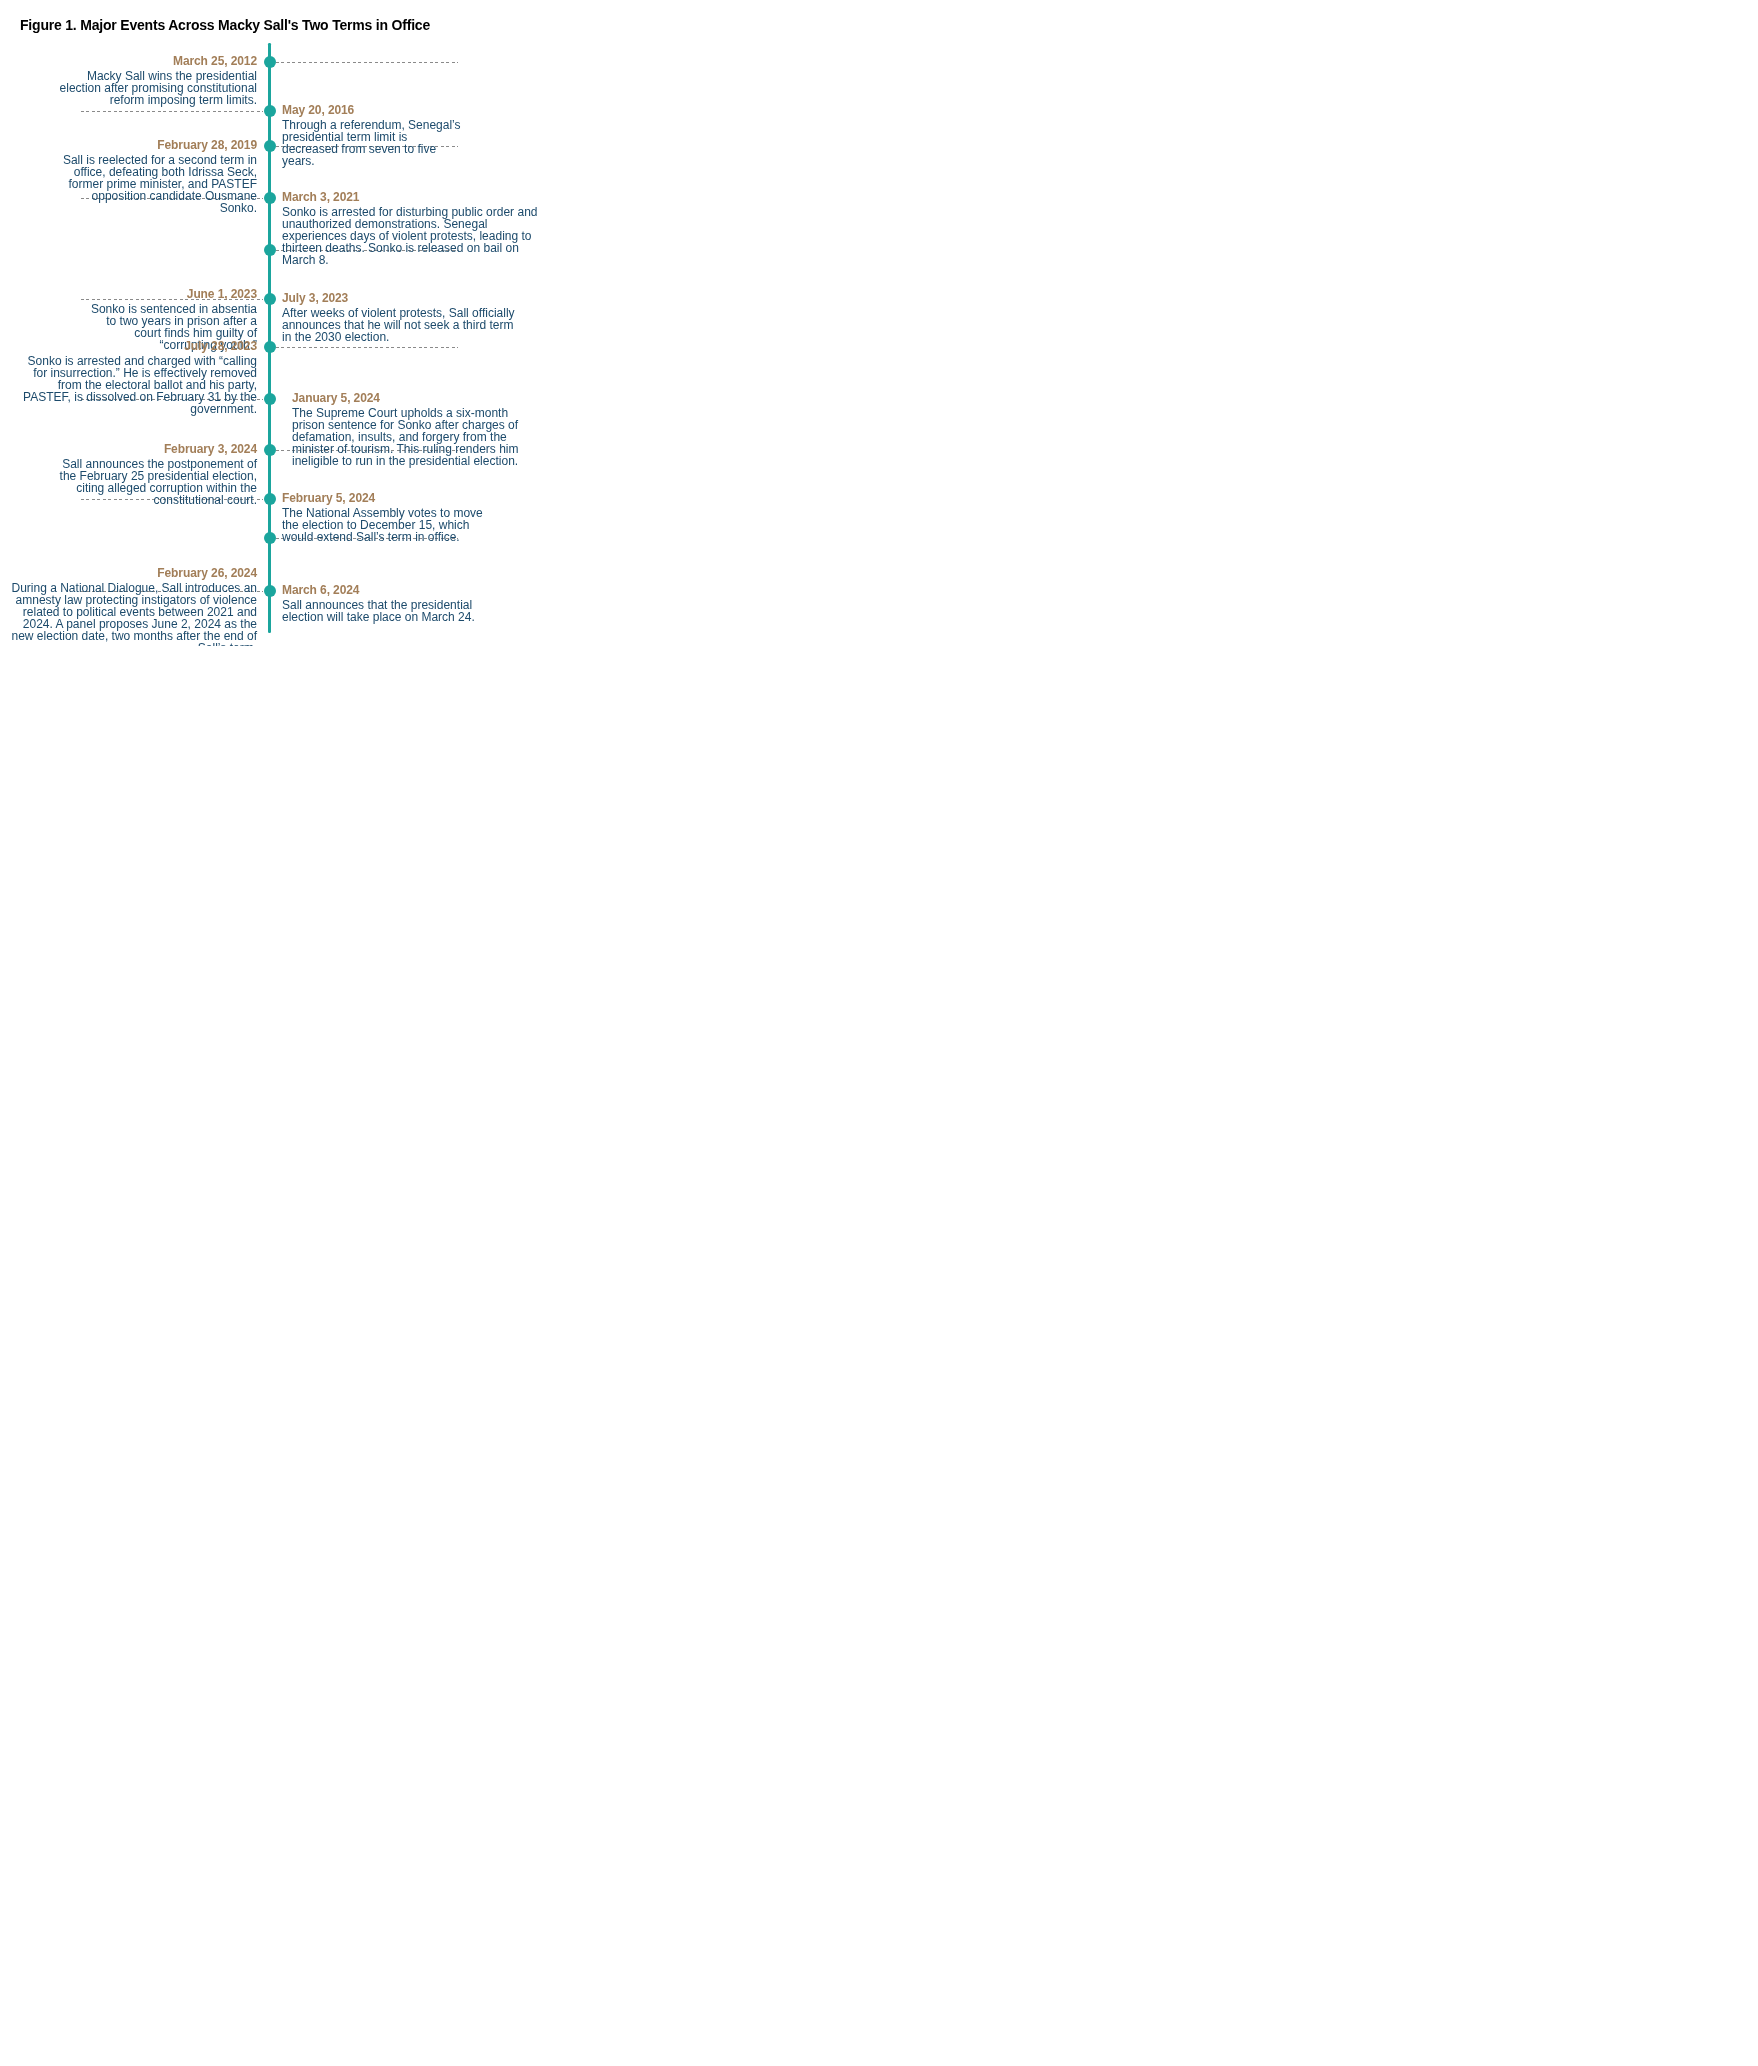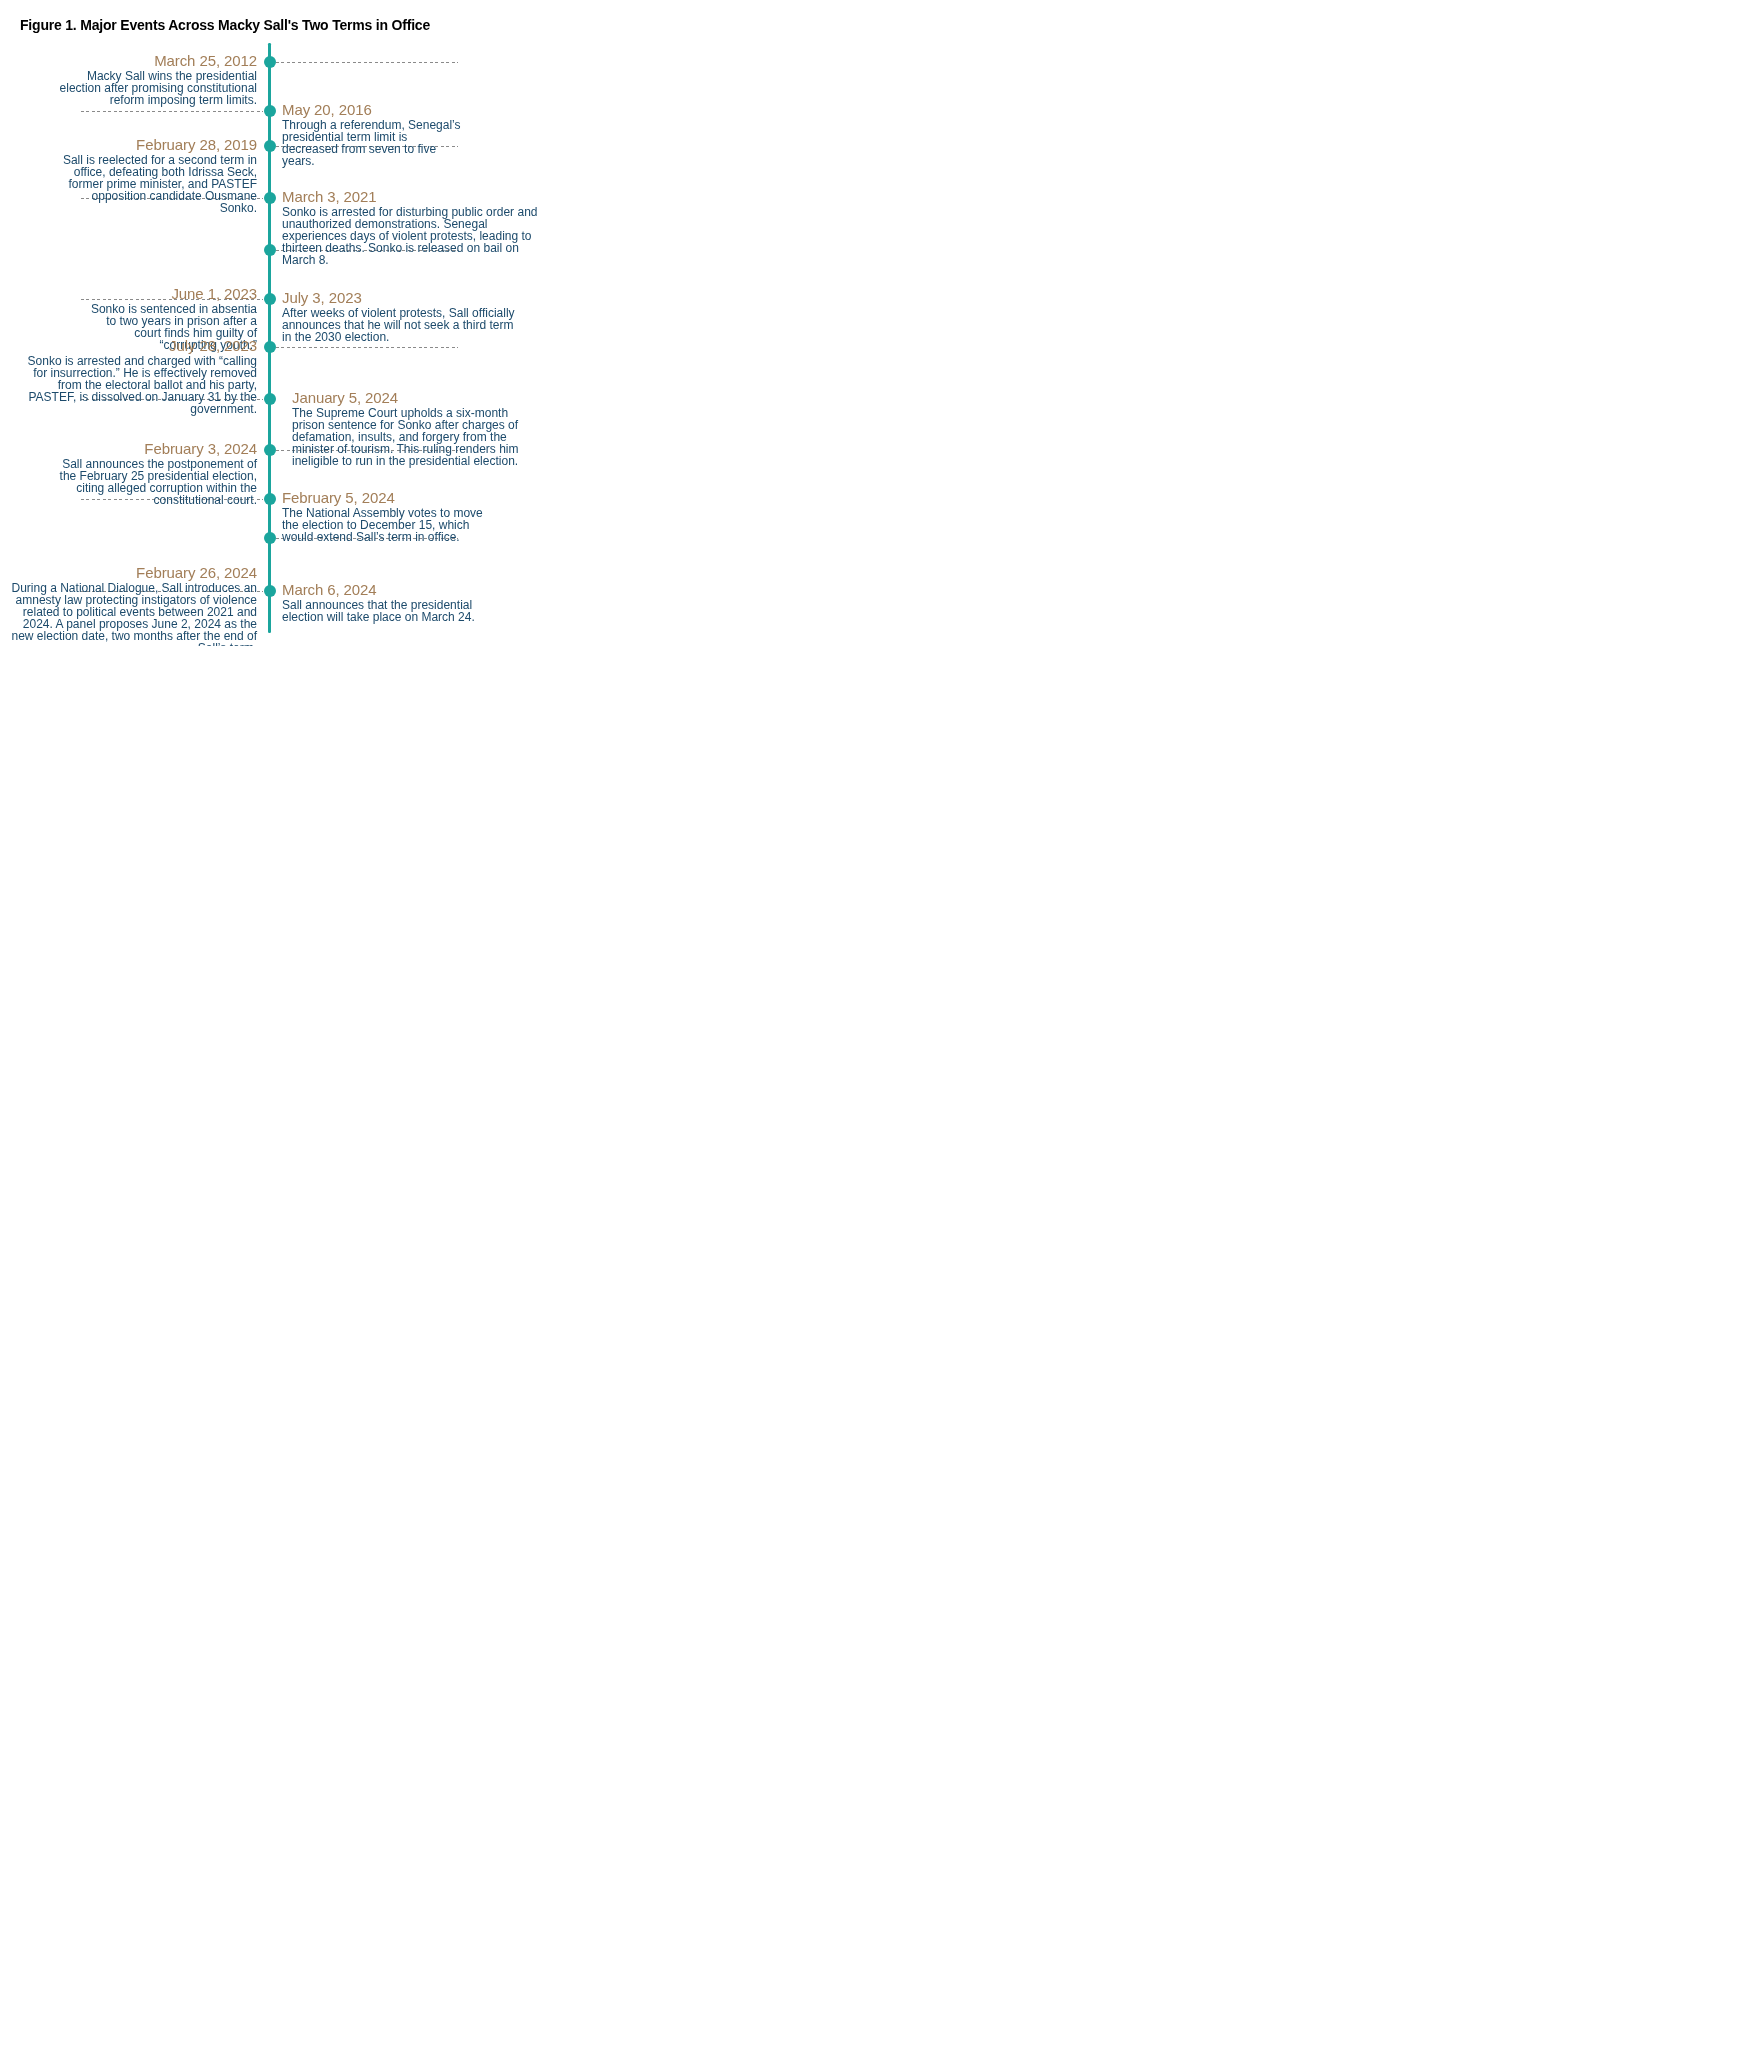--- a/index.html
+++ b/index.html
@@ -70,23 +70,23 @@
     z-index: 2;
   }
   .event .content {
     position: absolute;
     top: -7.2px;
     z-index: 3;
   }
   .event.left  .content { right: 293px; text-align: right; }
   .event.right .content { left: 282px;  text-align: left; }
   .event-date {
-    font-size: 15px;
+    font-size: 12px;
     line-height: 12.7px;
-    font-weight: 400;
+    font-weight: 700;
     letter-spacing: -0.1px;
     color: var(--brown);
     white-space: nowrap;
   }
   .event-desc {
     margin-top: 2.1px;
     font-size: 12px;
     line-height: 12px;
     color: var(--navy);
   }
@@ -151,21 +151,21 @@
       <div class="event-date">July 3, 2023</div>
       <div class="event-desc">After weeks of violent protests, Sall officially announces that he will not seek a third term in the 2030 election.</div>
     </div>
   </div>
 
   <div class="event left" style="top: 347px;">
     <div class="dash"></div>
     <div class="node"></div>
     <div class="content" style="max-width: 236px;">
       <div class="event-date">July 28, 2023</div>
-      <div class="event-desc">Sonko is arrested and charged with “calling for insurrection.” He is effectively removed from the electoral ballot and his party, PASTEF, is dissolved on January 31 by the government.</div>
+      <div class="event-desc">Sonko is arrested and charged with “calling for insurrection.” He is effectively removed from the electoral ballot and his party, PASTEF, is dissolved on February 31 by the government.</div>
     </div>
   </div>
 
   <div class="event right" style="top: 399px;">
     <div class="dash"></div>
     <div class="node"></div>
     <div class="content" style="max-width: 234px; margin-left: 10px;">
       <div class="event-date">January 5, 2024</div>
       <div class="event-desc">The Supreme Court upholds a six-month prison sentence for Sonko after charges of defamation, insults, and forgery from the minister of tourism. This ruling renders him ineligible to run in the presidential election.</div>
     </div>

